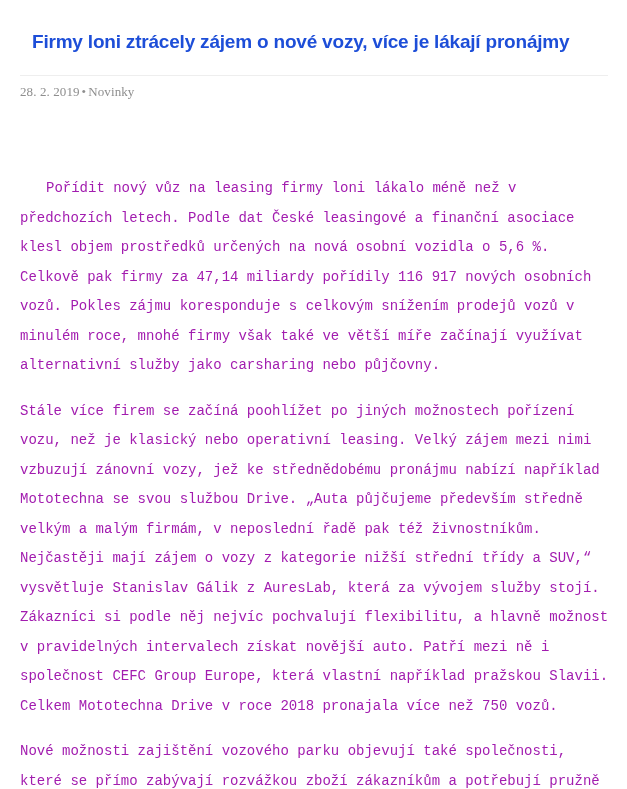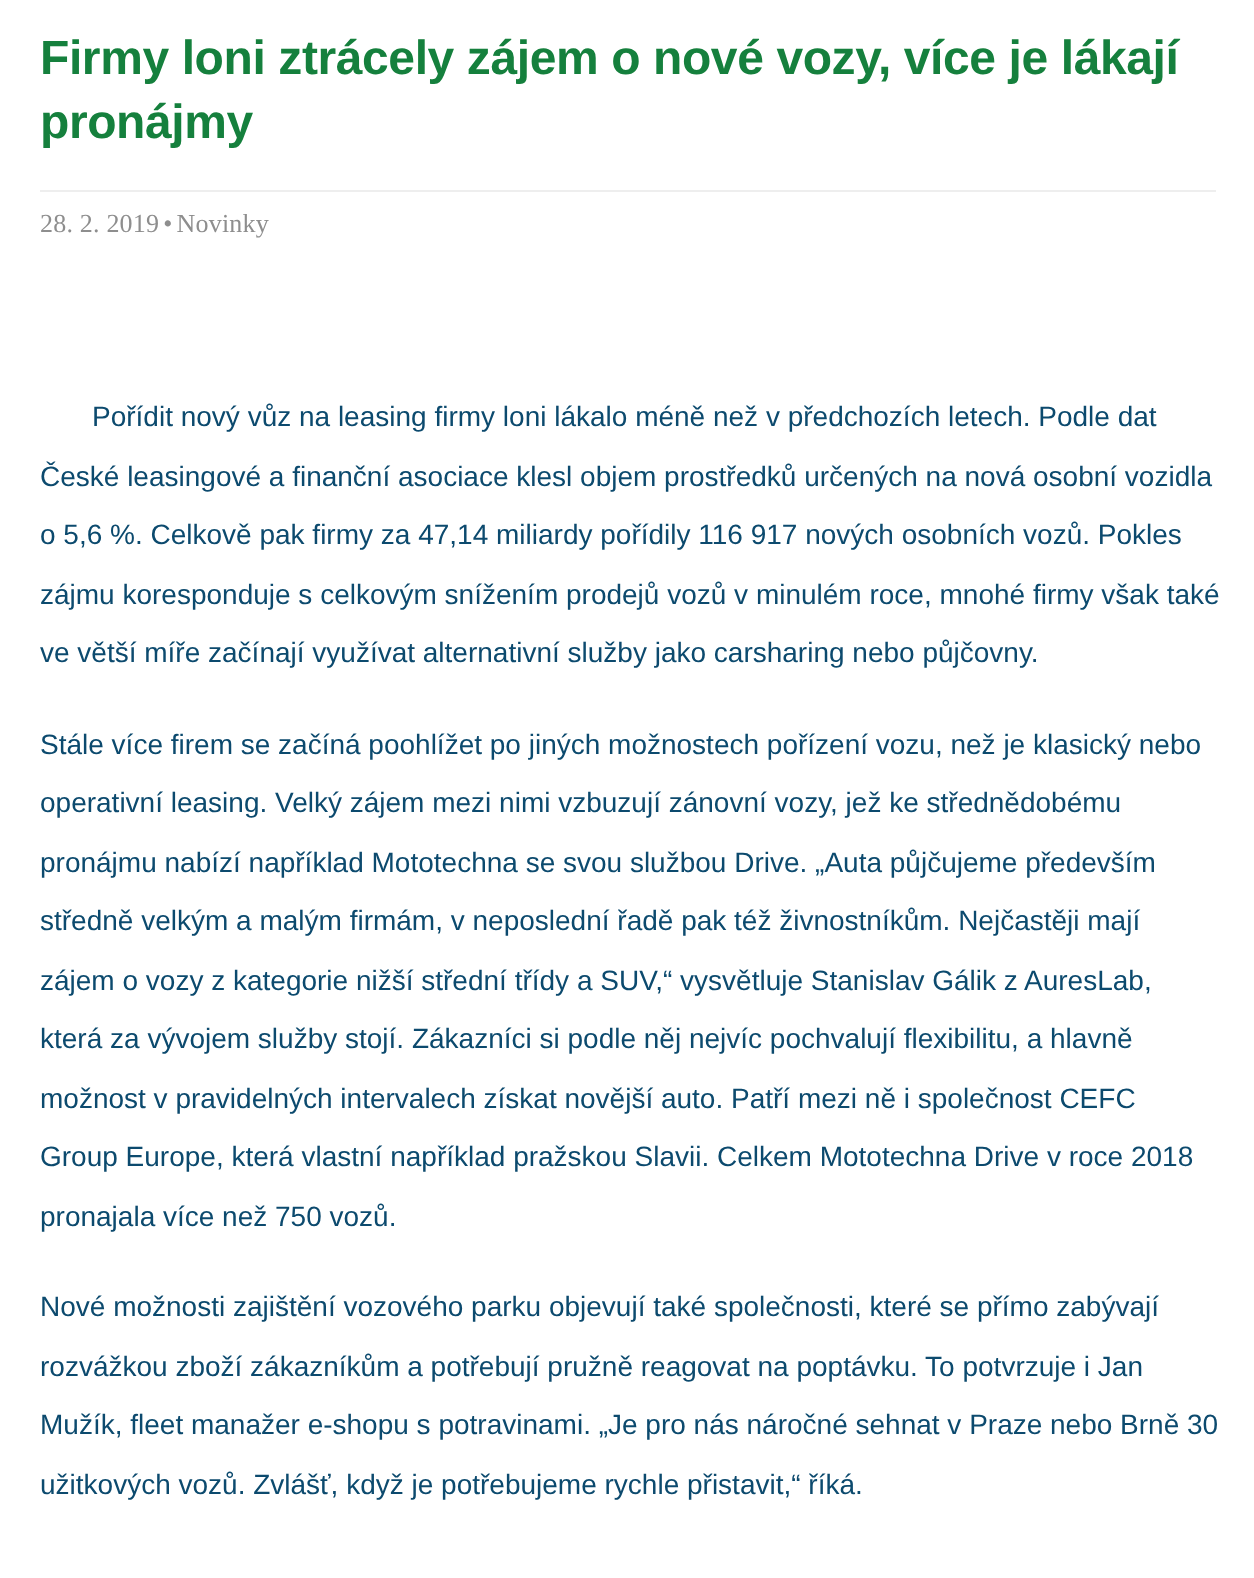--- a/index.html
+++ b/index.html
@@ -13,26 +13,26 @@
     overflow: hidden;
     font-family: "Liberation Sans", sans-serif;
     -webkit-font-smoothing: antialiased;
   }
   .article {
     box-sizing: border-box;
     width: 627px;
     padding: 14px 19px 0 20px;
   }
   .article-title {
-    margin: 0;
+    margin: 12px;
     font-family: "Liberation Sans", sans-serif;
-    font-size: 24px;
+    font-size: 19px;
     line-height: 32px;
     font-weight: 700;
-    color: #15803d;
+    color: #1d4ed8;
     letter-spacing: -0.2px;
     max-width: 600px;
   }
   .meta-divider {
     margin: 17px 0 0 0;
     border: 0;
     border-top: 1px solid #eeeeee;
     width: 588px;
   }
   .article-meta {
@@ -46,24 +46,24 @@
   .article-meta .meta-sep {
     margin: 0 2px;
     color: #8e8e8e;
   }
   .article-body {
     margin-top: 74px;
     width: 590px;
   }
   .article-body p {
     margin: 0 0 16px 0;
-    font-family: Liberation Sans, sans-serif;
+    font-family: Liberation Mono, monospace;
     font-size: 14px;
     line-height: 29.5px;
-    color: #0c4a6e;
+    color: #a21caf;
     text-align: left;
   }
   .article-body p.lead {
     text-indent: 26px;
   }
   .article-body p:last-child {
     margin-bottom: 0;
   }
 </style>
 </head>

